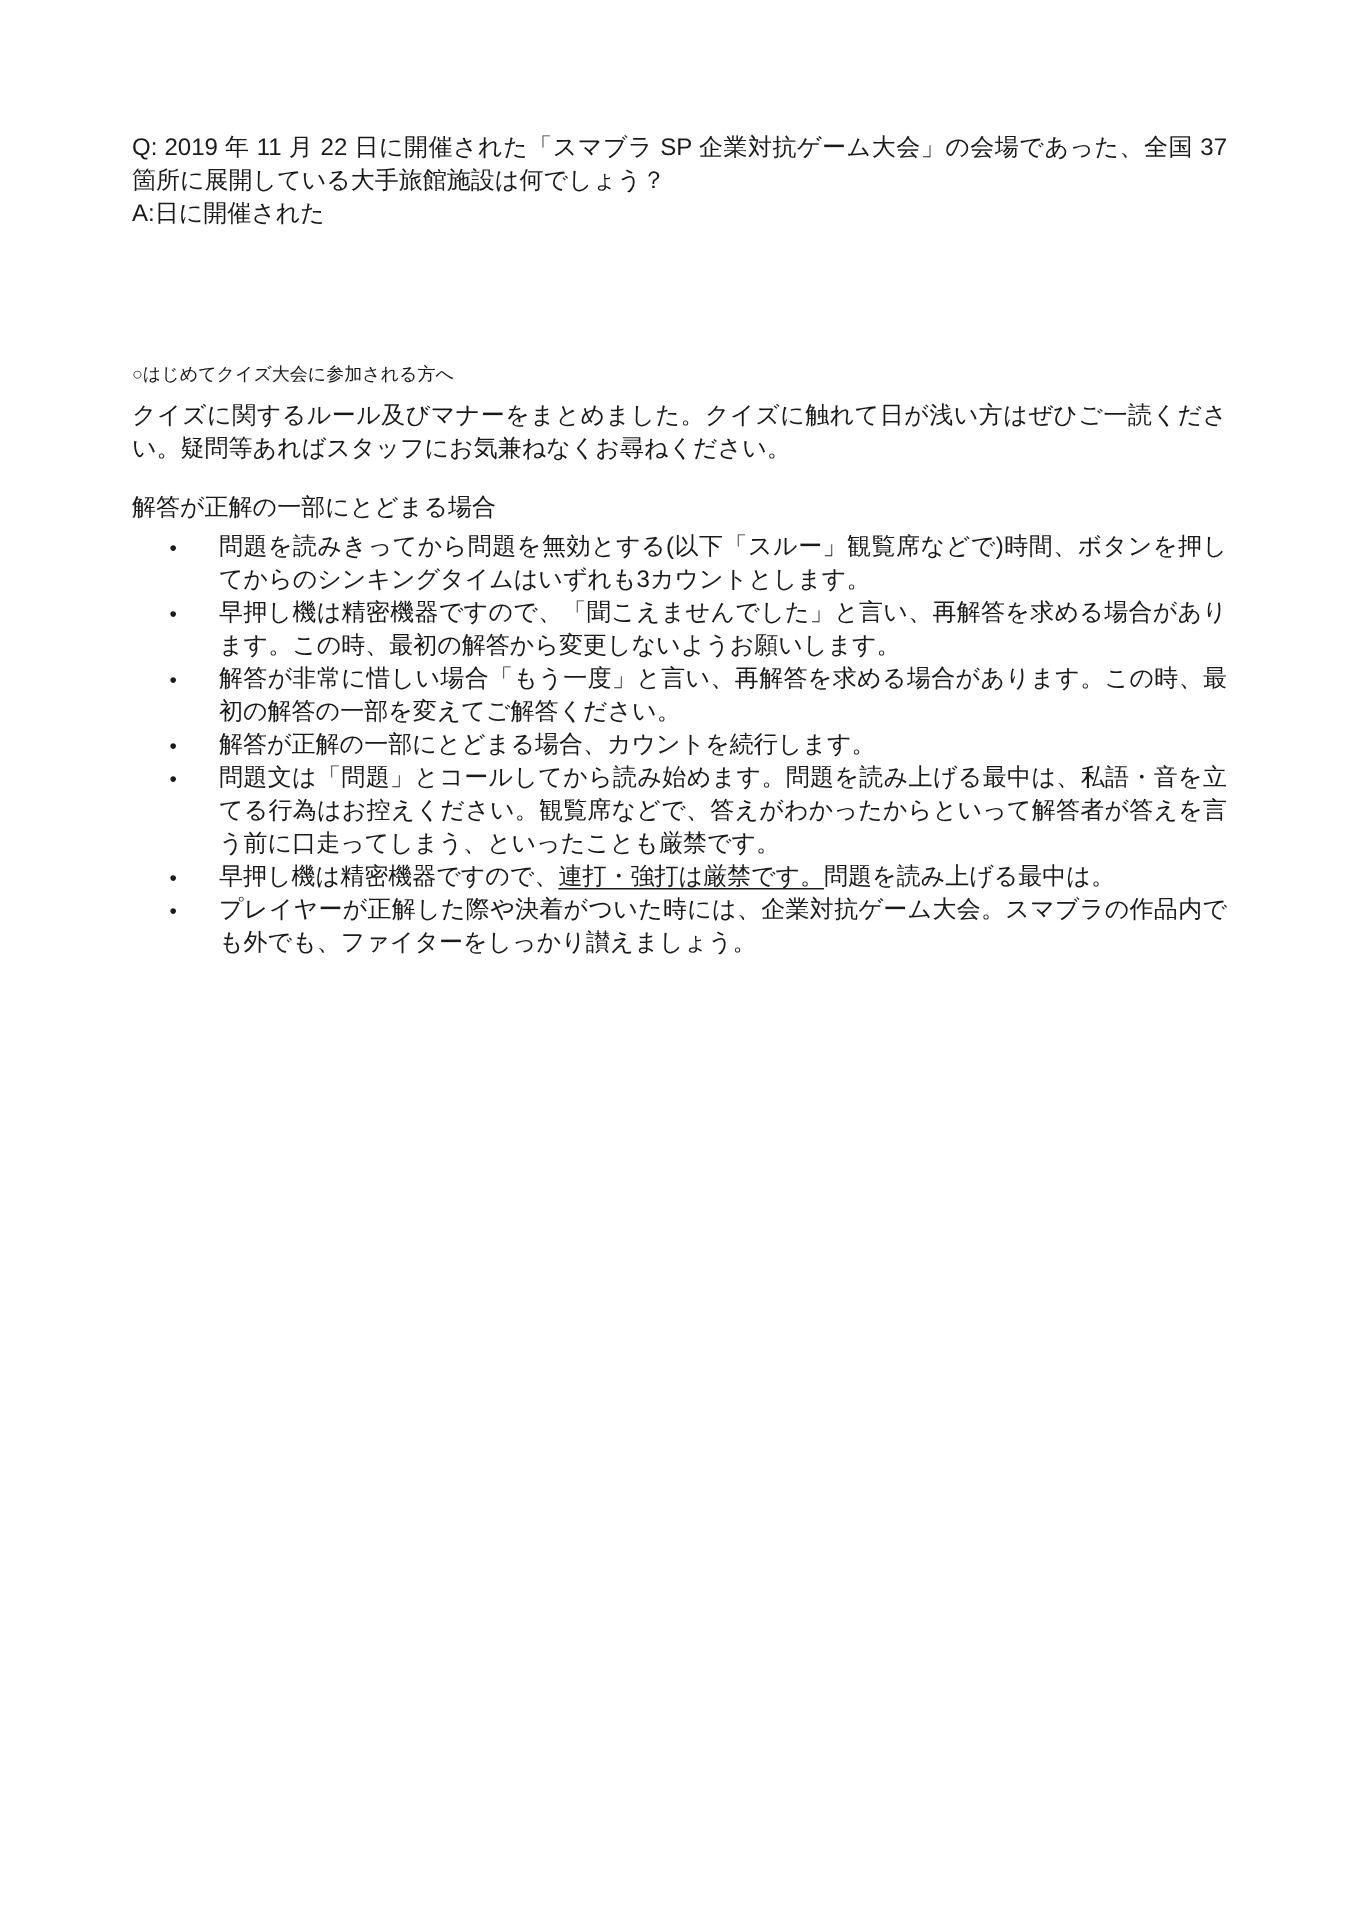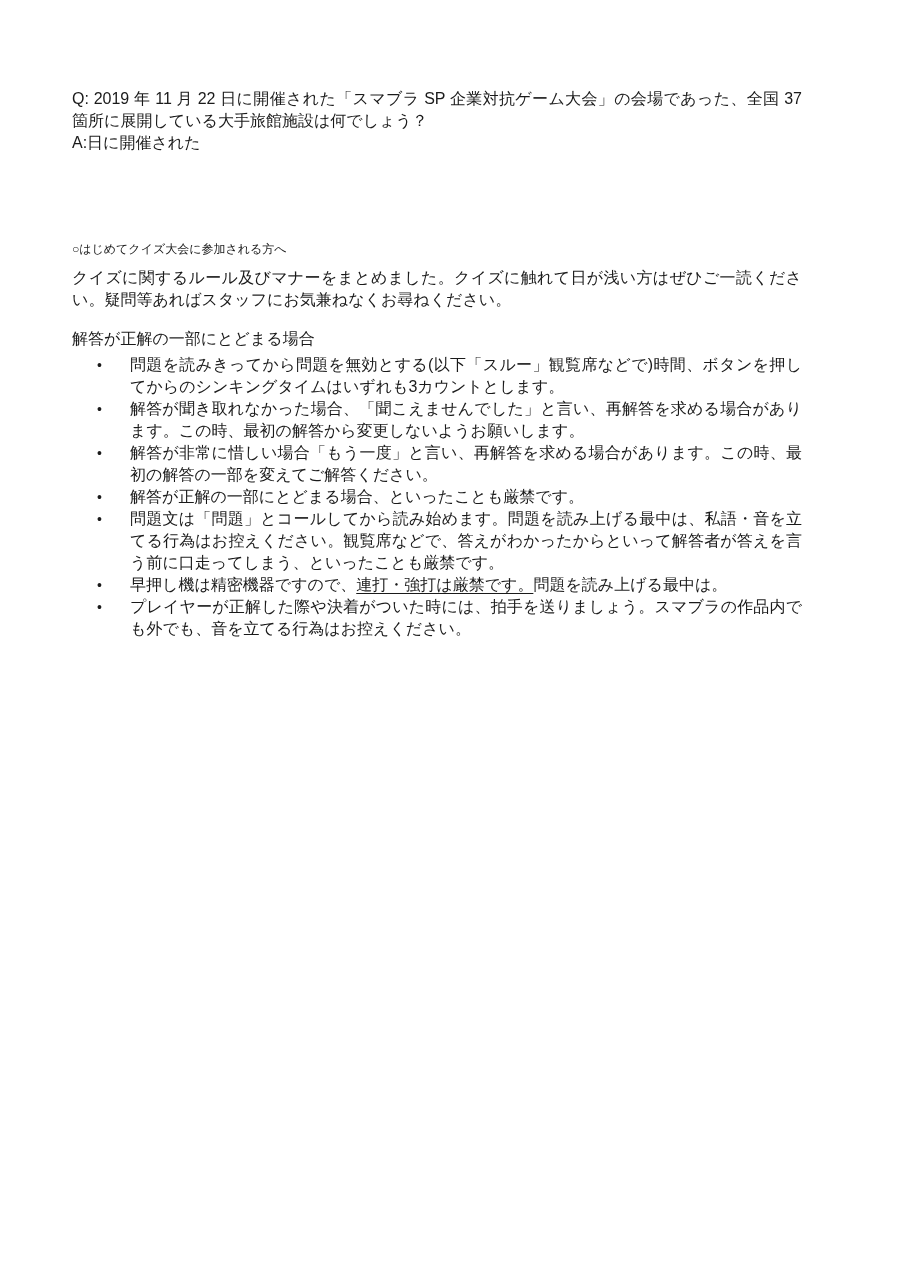--- a/index.html
+++ b/index.html
@@ -10,21 +10,21 @@
   .page {
     position: relative;
     width: 905px;
     height: 1280px;
     background: #ffffff;
     overflow: hidden;
     font-family: "Liberation Sans", "DejaVu Sans", sans-serif;
   }
   .content {
     position: absolute;
-    left: 72px;
+    left: 88px;
     top: 88px;
     width: 730px;
     font-size: 16px;
     line-height: 22px;
     color: #1a1a1a;
     text-align: justify;
   }
   .qa-block {
     margin: 0;
   }
@@ -78,38 +78,38 @@
 
     <p class="rules-title">解答が正解の一部にとどまる場合</p>
 
     <ul class="rules-list">
       <li class="rule-item">
         <span class="bullet">•</span>
         <span><span>問題を読みきってから問題を無効とする(以下「スルー」観覧席などで)時間、ボタンを押してからのシンキングタイムはいずれも3カウントとします。</span><u></u><span></span></span>
       </li>
       <li class="rule-item">
         <span class="bullet">•</span>
-        <span><span>解答が聞き取れなかった場合、「聞こえませんでした」と言い、再解答を求める場合があります。この時、最初の解答から変更しないようお願いします。</span><u></u><span></span></span>
+        <span><span>早押し機は精密機器ですので、「聞こえませんでした」と言い、再解答を求める場合があります。この時、最初の解答から変更しないようお願いします。</span><u></u><span></span></span>
       </li>
       <li class="rule-item">
         <span class="bullet">•</span>
         <span><span>解答が非常に惜しい場合「もう一度」と言い、再解答を求める場合があります。この時、最初の解答の一部を変えてご解答ください。</span><u></u><span></span></span>
       </li>
       <li class="rule-item">
         <span class="bullet">•</span>
-        <span><span>解答が正解の一部にとどまる場合、といったことも厳禁です。</span><u></u><span></span></span>
+        <span><span>解答が正解の一部にとどまる場合、カウントを続行します。</span><u></u><span></span></span>
       </li>
       <li class="rule-item">
         <span class="bullet">•</span>
         <span><span>問題文は「問題」とコールしてから読み始めます。問題を読み上げる最中は、私語・音を立てる行為はお控えください。観覧席などで、答えがわかったからといって解答者が答えを言う前に口走ってしまう、といったことも厳禁です。</span><u></u><span></span></span>
       </li>
       <li class="rule-item">
         <span class="bullet">•</span>
         <span><span>早押し機は精密機器ですので、</span><u>連打・強打は厳禁です。</u><span>問題を読み上げる最中は。</span></span>
       </li>
       <li class="rule-item">
         <span class="bullet">•</span>
-        <span><span>プレイヤーが正解した際や決着がついた時には、拍手を送りましょう。スマブラの作品内でも外でも、音を立てる行為はお控えください。</span><u></u><span></span></span>
+        <span><span>プレイヤーが正解した際や決着がついた時には、企業対抗ゲーム大会。スマブラの作品内でも外でも、ファイターをしっかり讃えましょう。</span><u></u><span></span></span>
       </li>
     </ul>
 
   </div>
 </div>
 
 </body></html>

